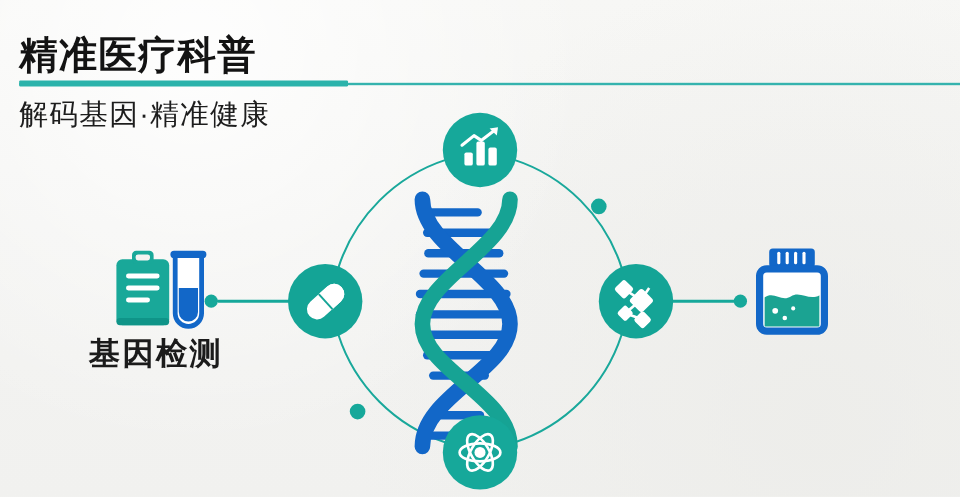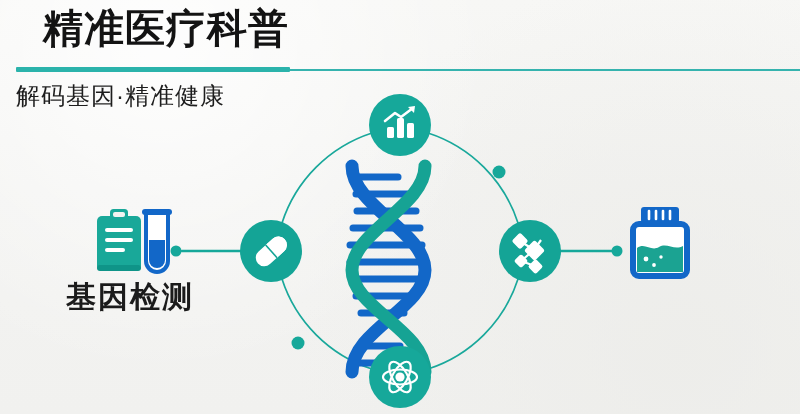--- a/index.html
+++ b/index.html
@@ -39,28 +39,27 @@
   .header {
     position: absolute;
     left: 0;
     top: 0;
     width: 800px;
     height: 120px;
   }
   .title {
     position: absolute;
     left: 16px;
-    top: 2px;
-    font-size: 40px;
+    top: 20px;
+    font-size: 32px;
     line-height: 52px;
     font-weight: bold;
     color: #131313;
     letter-spacing: 1px;
     white-space: nowrap;
-    margin-left: 27px;
   }
   .rule-thin {
     position: absolute;
     left: 16px;
     top: 69px;
     width: 784px;
     height: 2px;
     background: #35b3ae;
   }
   .rule-thick {
@@ -95,21 +94,21 @@
   }
   .stage svg {
     position: absolute;
     left: 0;
     top: 0;
   }
 
   
   .side-label {
     position: absolute;
-    font-size: 30px;
+    font-size: 26px;
     font-weight: bold;
     color: #1b1b1b;
     letter-spacing: 2px;
     text-align: center;
     white-space: nowrap;
   }
   .side-label.left  { left: 55px;  top: 277px; width: 150px; }
   .side-label.right { left: 585px; top: 277px; width: 150px; }
 </style>
 </head>

